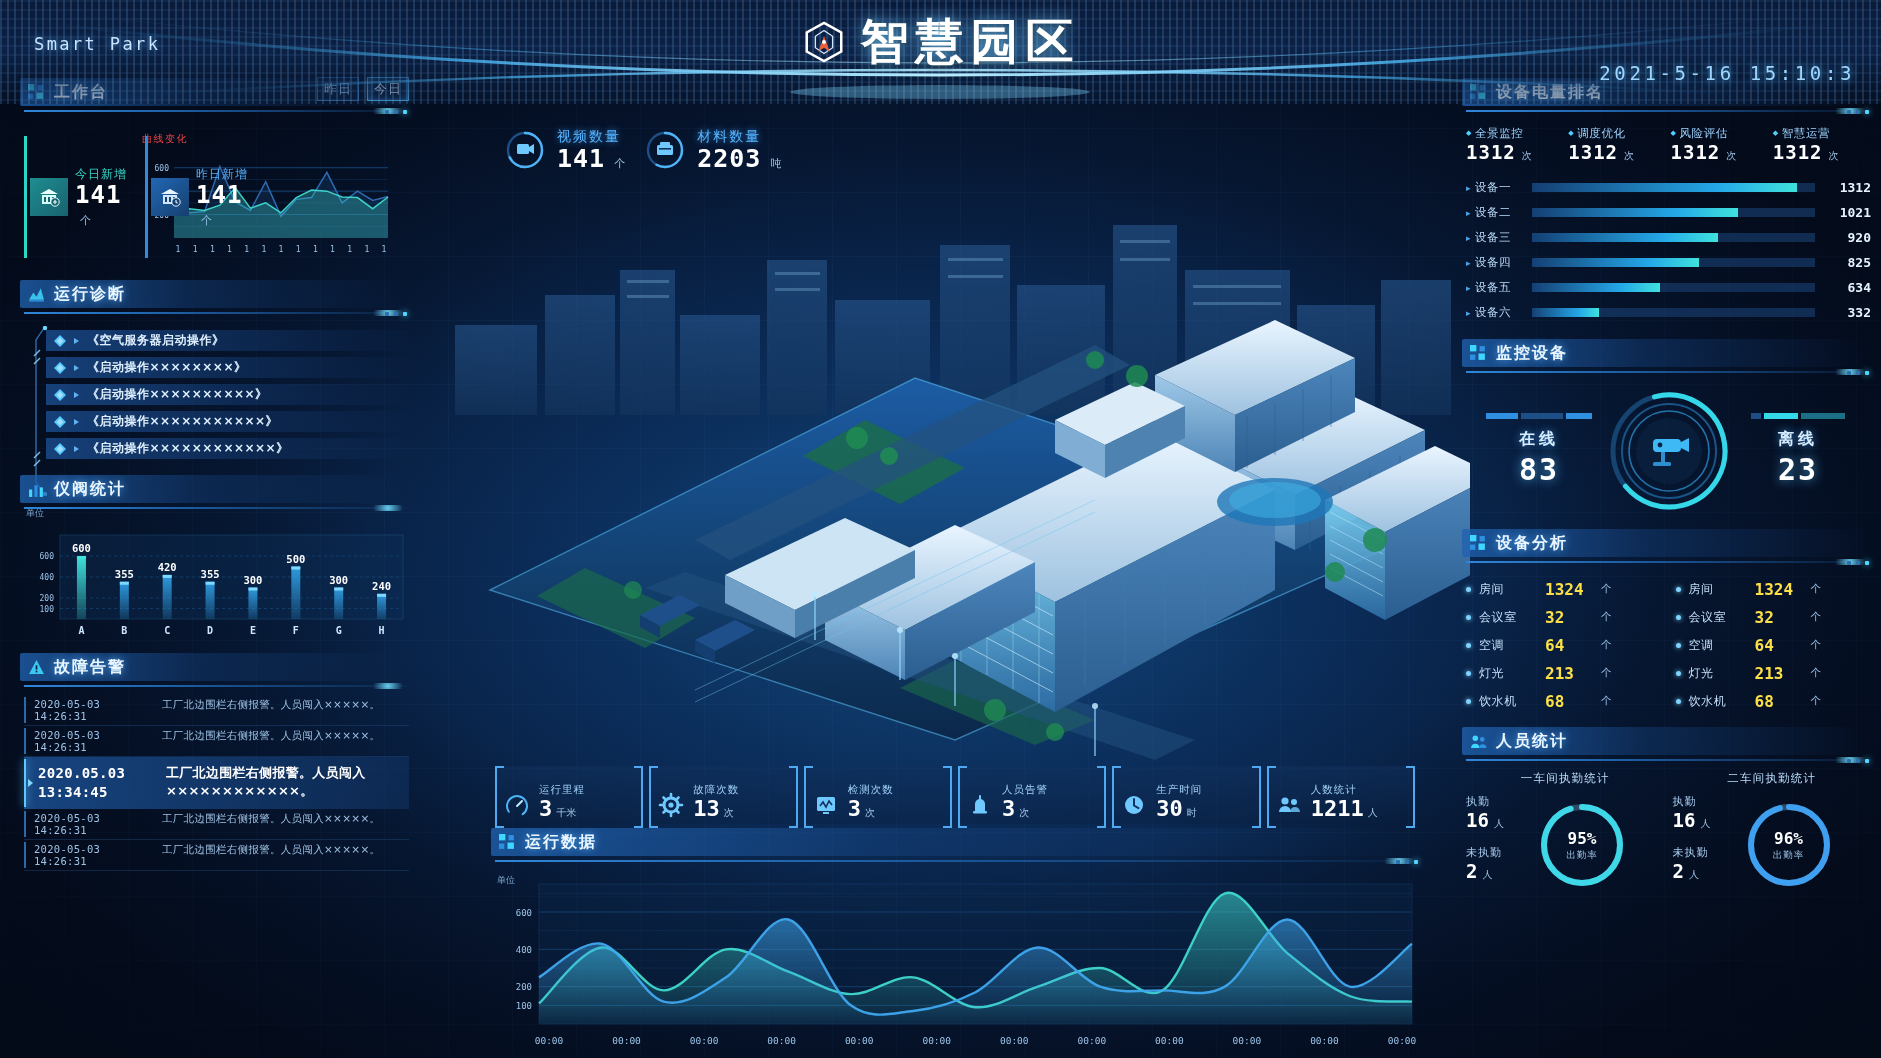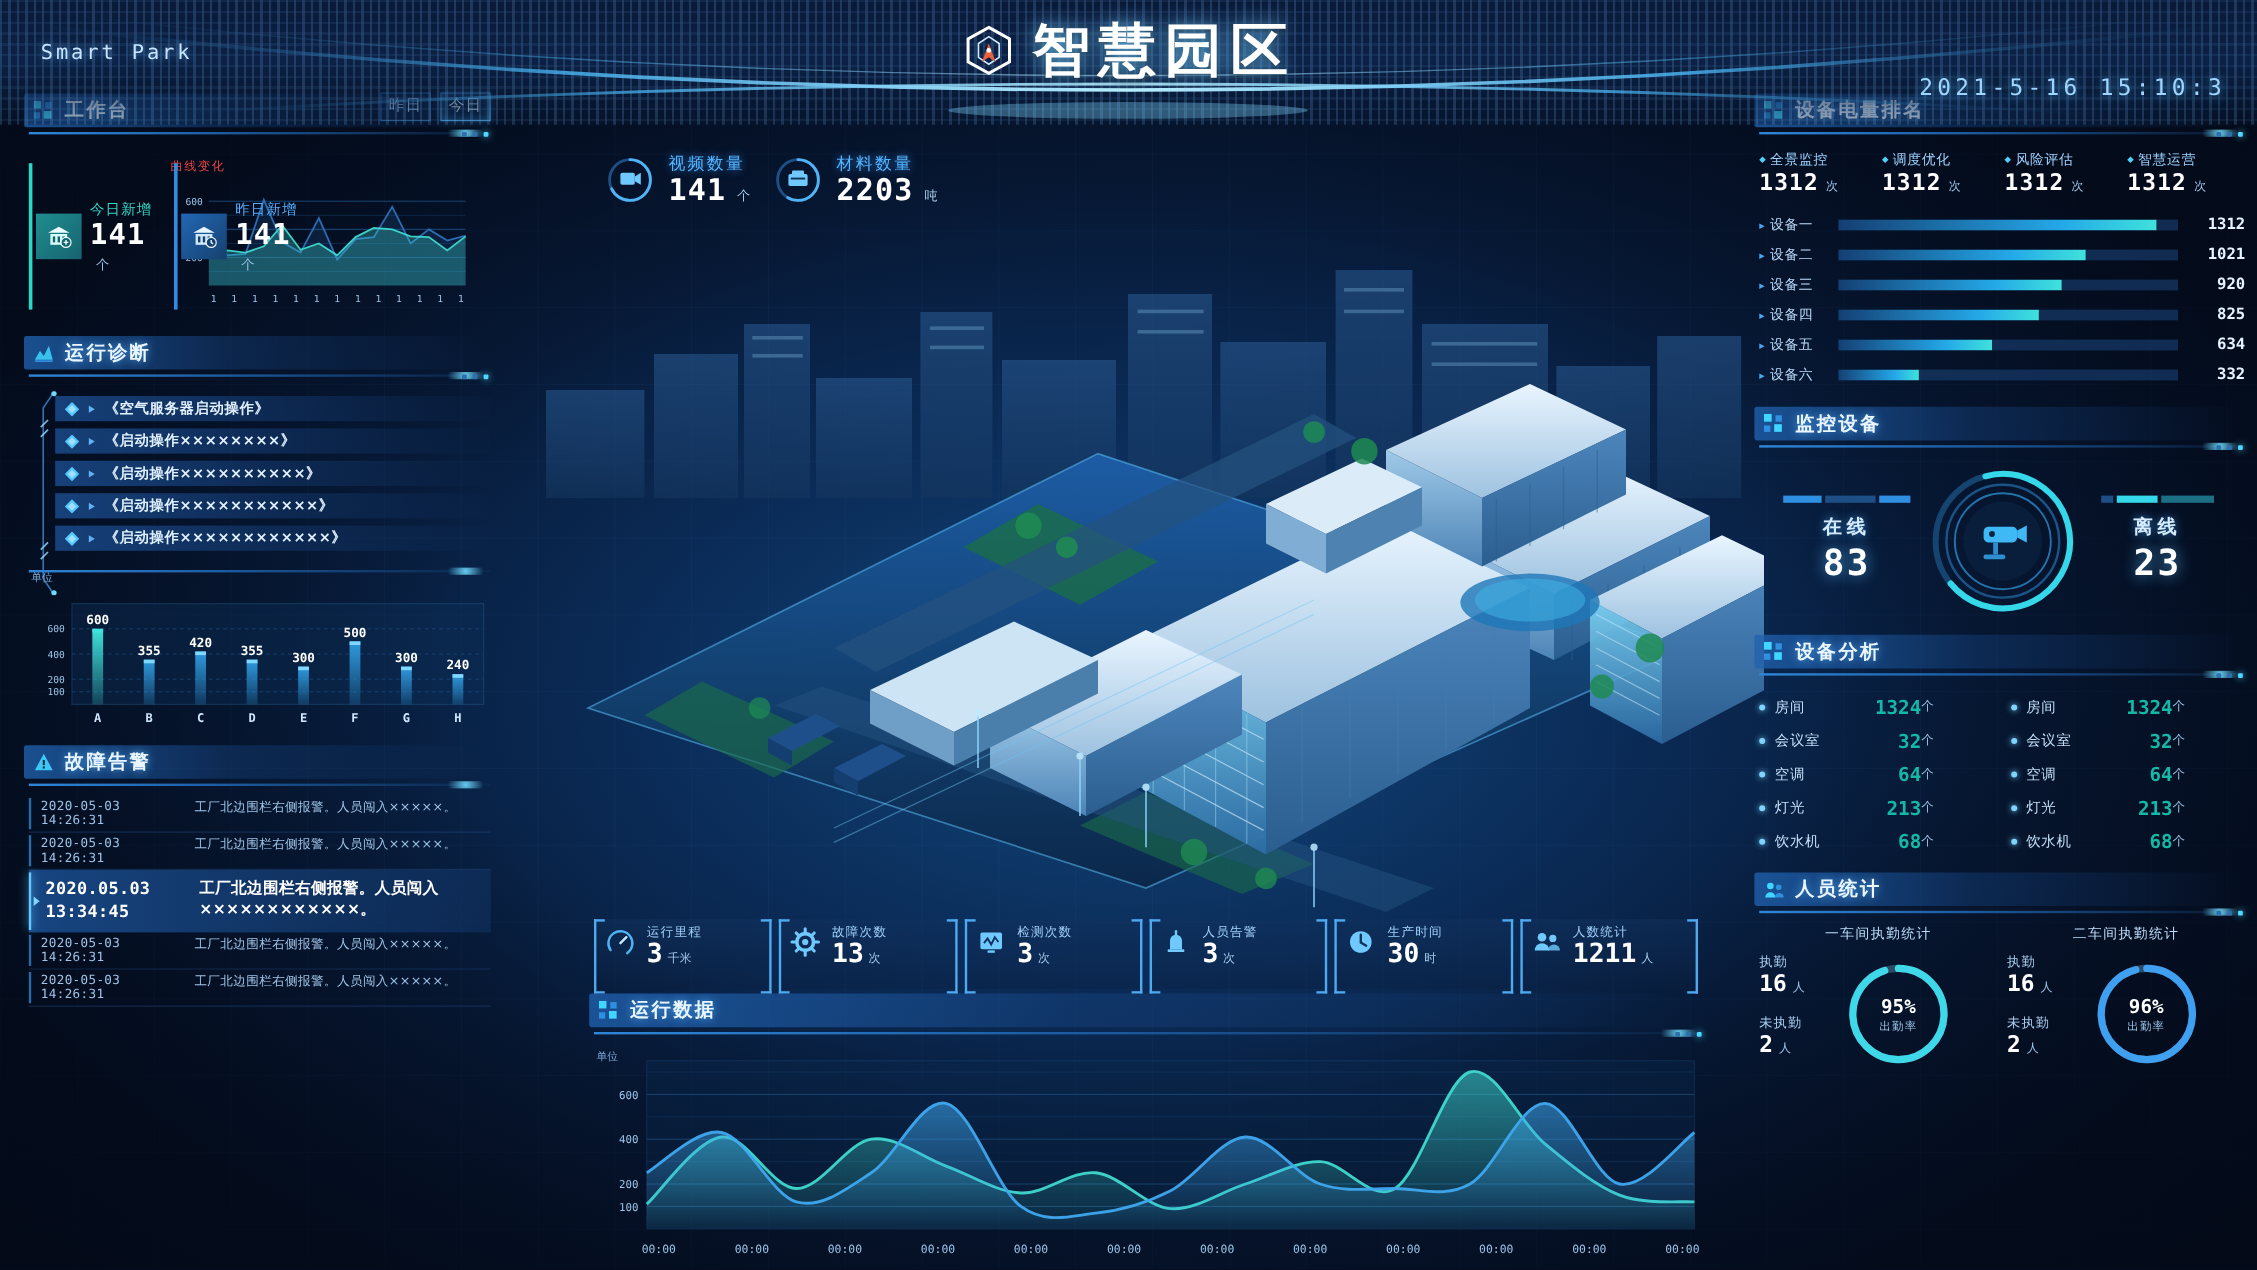--- a/index.html
+++ b/index.html
@@ -154,21 +154,21 @@
   .cs-val { font-size:25px; font-weight:700; color:#fff; letter-spacing:1px; line-height:1.05;
             font-family:"DejaVu Sans Mono","Liberation Mono",monospace; }
   .cs-unit { font-size:11px; color:#a9ccec; margin-left:9px; }
 
   
   .scene { position:absolute; left:395px; top:120px; width:1075px; height:640px; z-index:10; }
 
   
   .kpi-strip { position:absolute; left:495px; top:766px; width:920px; height:58px; z-index:30; display:flex; gap:6px; }
   .kpi {
-    flex:1; display:flex; align-items:flex-start; gap:7px; padding:4px 4px 4px 7px; position:relative;
+    flex:1; display:flex; align-items:flex-end; gap:7px; padding:4px 4px 4px 7px; position:relative;
     background:linear-gradient(180deg, rgba(16,48,92,.55), rgba(10,30,62,.35));
   }
   .kpi::before, .kpi::after {
     content:""; position:absolute; width:7px; height:100%; top:0;
     border-top:2px solid #4ea9f0; border-bottom:2px solid #4ea9f0;
   }
   .kpi::before { left:0; border-left:2px solid #4ea9f0; }
   .kpi::after  { right:0; border-right:2px solid #4ea9f0; }
   .kpi-ico { width:30px; height:30px; flex:none; }
   .kpi-meta .k-lbl { font-size:10.5px; color:#9fd0f8; letter-spacing:1px; white-space:nowrap; }
@@ -212,21 +212,21 @@
             font-family:"DejaVu Sans Mono","Liberation Mono",monospace; text-shadow:0 0 12px rgba(90,190,255,.75); }
   .mc-center { width:124px; height:124px; position:relative; }
 
   .devan { margin-top:14px; }
   .devan-cols { display:flex; gap:14px; margin-top:12px; }
   .devan-col { flex:1; }
   .devan-row { display:flex; align-items:center; height:28px; font-size:12px; }
   .devan-row .dv-dot { width:5px; height:5px; background:#7fd4ff; border-radius:50%; margin-right:8px; flex:none;
                         box-shadow:0 0 5px #7fd4ff; }
   .devan-row .dv-name { width:66px; flex:none; color:#c3dff9; letter-spacing:.6px; }
-  .devan-row .dv-val { width:56px; text-align:right; font-size:16px; font-weight:700; color:#14b8a6;
+  .devan-row .dv-val { width:56px; text-align:left; font-size:16px; font-weight:700; color:#fde047;
                        font-family:"DejaVu Sans Mono","Liberation Mono",monospace; }
   .devan-row .dv-unit { font-size:10.5px; color:#9ec3e6; }
 
   .people { margin-top:12px; }
   .people-cols { display:flex; gap:8px; margin-top:10px; }
   .people-col { flex:1; }
   .people-col .pc-title { text-align:center; font-size:11.5px; color:#bcddfa; letter-spacing:1.2px; margin-bottom:8px; }
   .pc-body { display:flex; align-items:center; gap:6px; }
   .pc-nums { width:64px; flex:none; }
   .pc-num-blk { margin-bottom:14px; }
@@ -642,20 +642,29 @@
               <path d="M6 0 L12 6 L6 12 L0 6 Z" fill="#56c8ff"></path>
               <path d="M6 2.6 L9.4 6 L6 9.4 L2.6 6 Z" fill="#bfeaff" opacity=".7"></path>
             </svg>
           <div class="d-arrow"></div>
           <div class="d-txt">《启动操作××××××××××××》</div>
         </div>
       </div>
     </div>
 
     <div class="barsec" style="position:relative;">
+      <div class="panel-title">
+        <div class="pt-bar"></div>
+        <svg class="pt-icon" viewBox="0 0 16 16">
+          <rect x="1" y="8" width="3" height="7" fill="#3fd6ff"></rect>
+            <rect x="6" y="4" width="3" height="11" fill="#2f8fe0"></rect>
+          <rect x="11" y="6" width="3" height="9" fill="#3fd6ff"></rect>
+        </svg>
+        <div class="pt-label">仪阀统计</div>
+      </div>
       <div class="pt-underline"></div>
 
       <div class="barchart">
         <div class="bc-unit">单位</div>
         <svg id="svg-bars" width="385" height="118" viewBox="0 0 385 118">
             <rect x="36" y="14" width="343" height="84" fill="#0d3059" opacity="0.4" stroke="#23608f" stroke-width="1"></rect>
             <line x1="36" y1="87.5" x2="379" y2="87.5" stroke="#1e4e82" stroke-width="0.8" stroke-dasharray="3 3" opacity="0.7"></line>
             <text x="30" y="90.5" fill="#9dc4e8" font-size="8" text-anchor="end">100</text>
             <line x1="36" y1="77" x2="379" y2="77" stroke="#1e4e82" stroke-width="0.8" stroke-dasharray="3 3" opacity="0.7"></line>
             <text x="30" y="80" fill="#9dc4e8" font-size="8" text-anchor="end">200</text>

